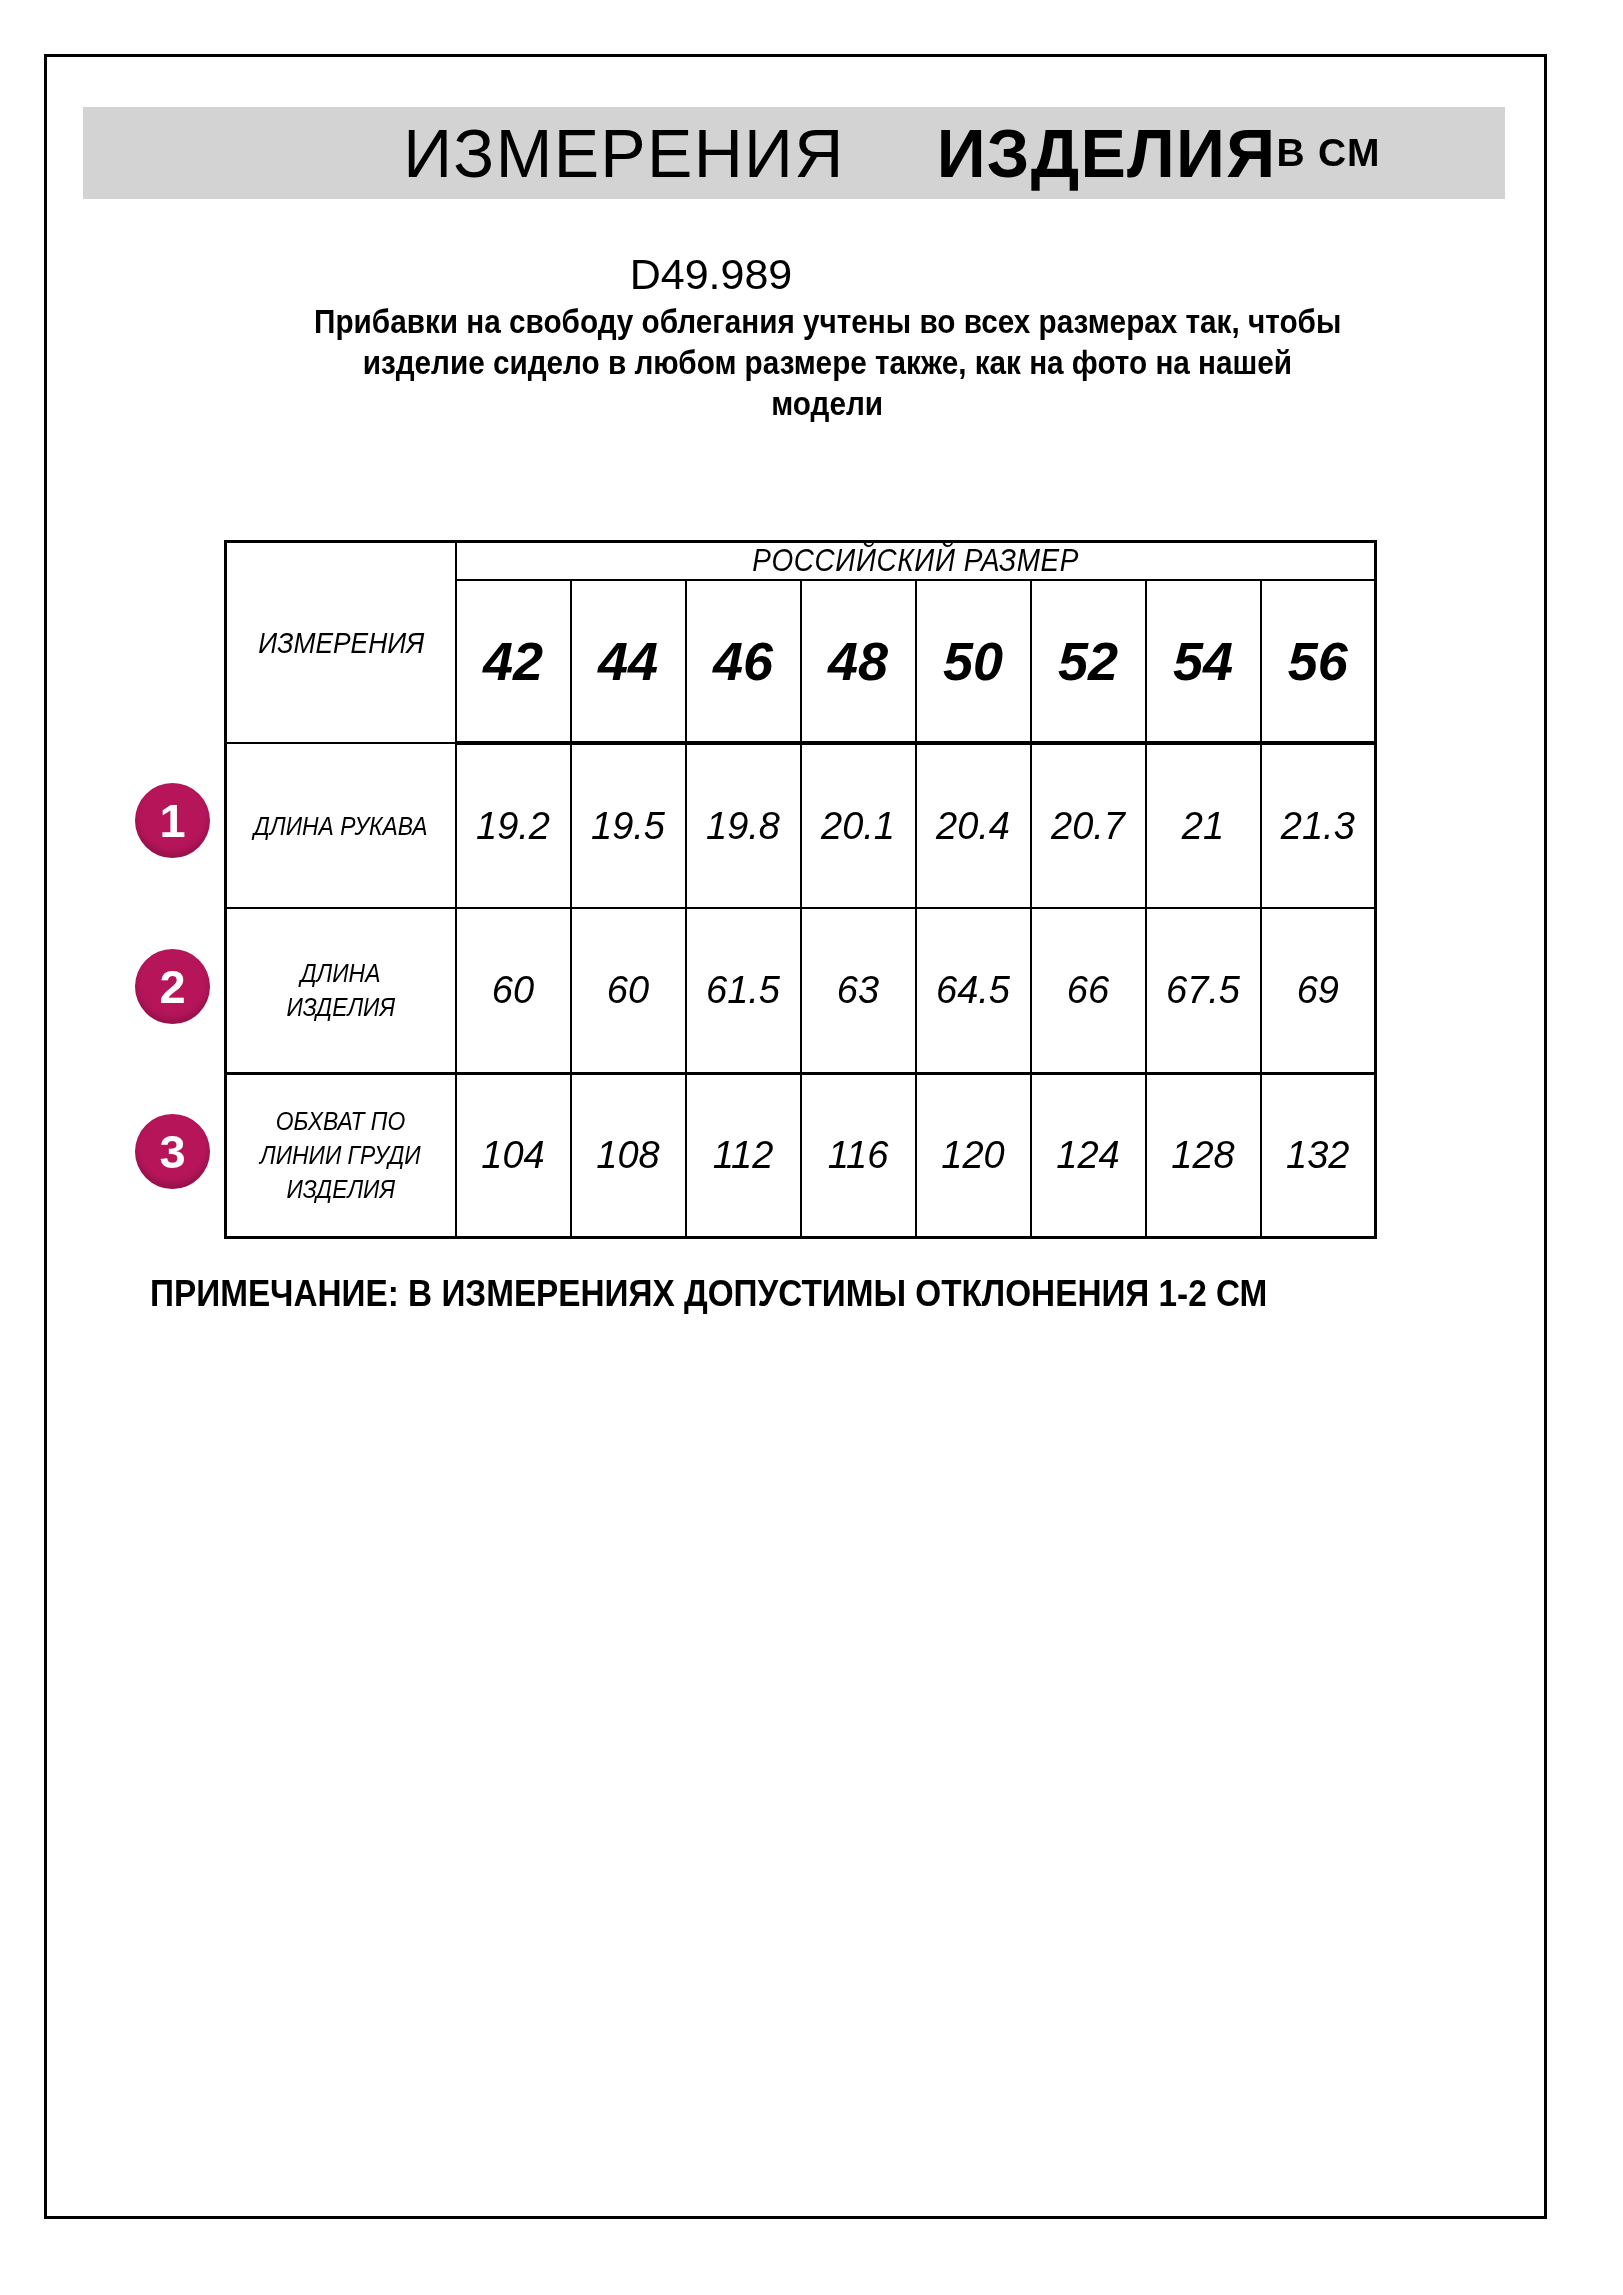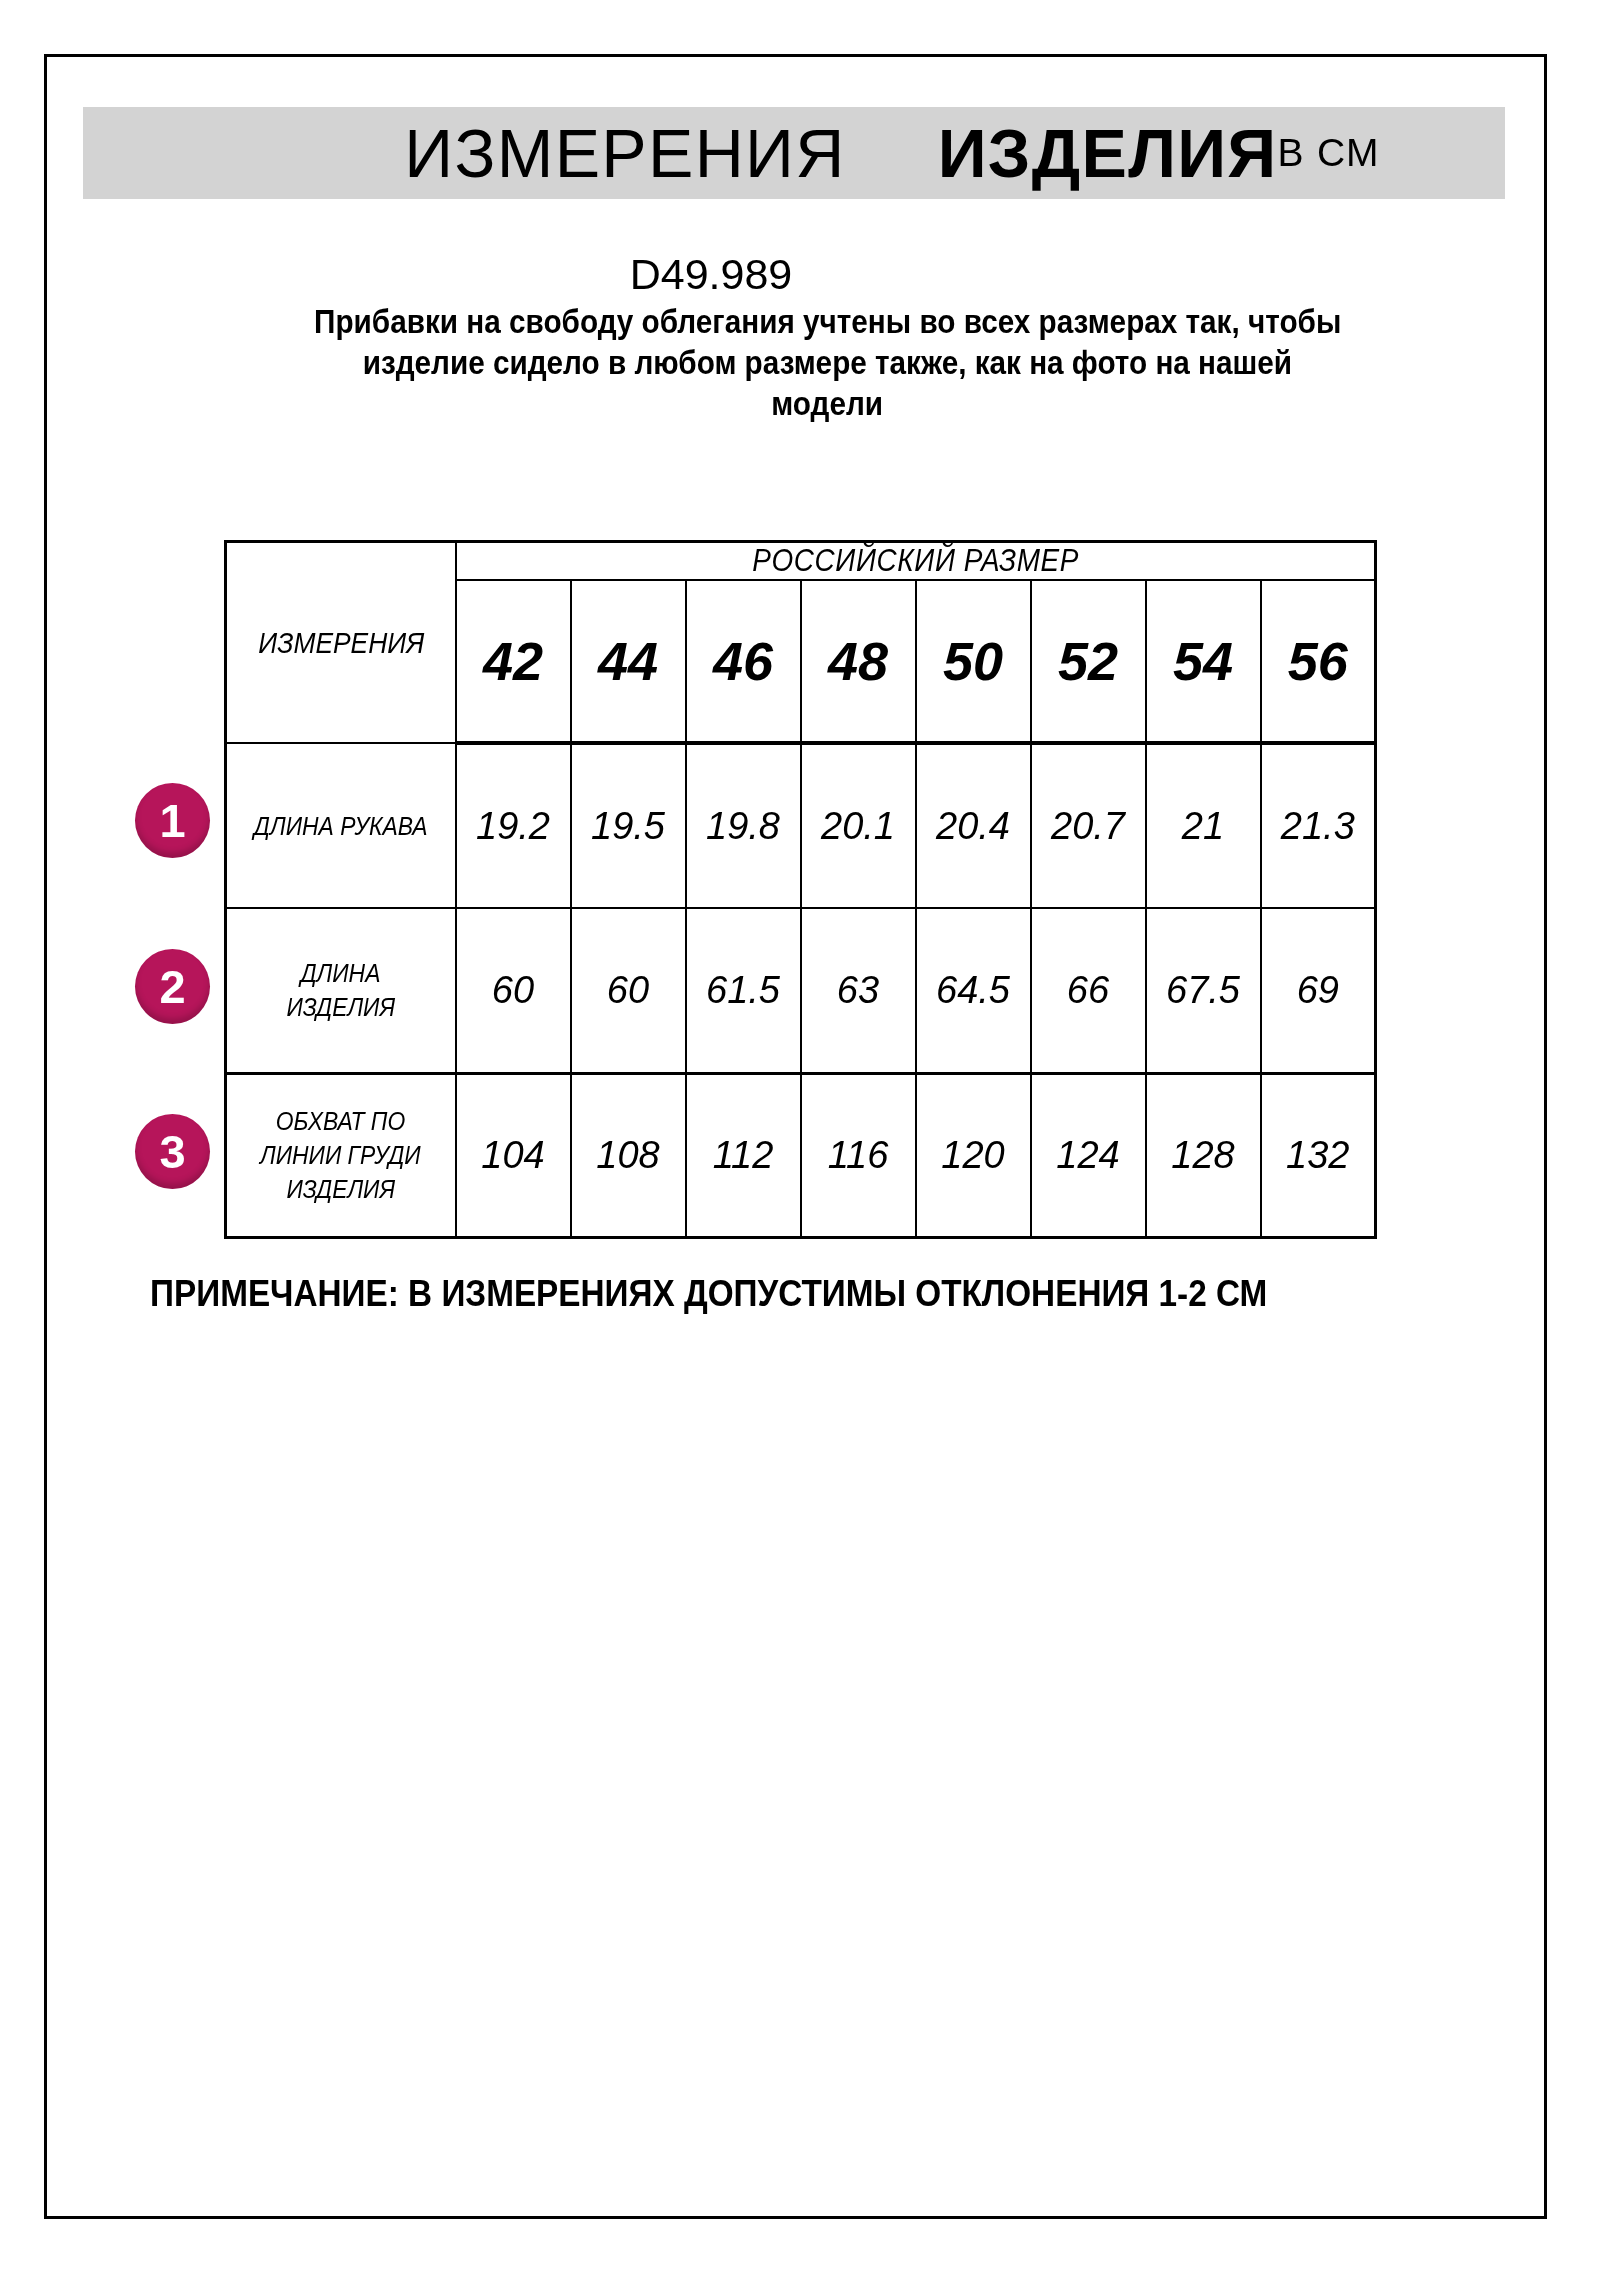--- a/index.html
+++ b/index.html
@@ -22,21 +22,21 @@
     display:flex; align-items:center; justify-content:center;
     transform:none;
   }
   .title-inner {
     display:flex; align-items:center;
     transform:translateX(98px);
     white-space:nowrap;
   }
   .title-w1 { font-size:68px; font-weight:400; letter-spacing:1.3px; }
   .title-w2 { font-size:68px; font-weight:700; margin-left:92px; letter-spacing:1.3px; }
-  .title-w3 { font-size:39px; font-weight:400; letter-spacing:1.3px; }
+  .title-w3 { font-size:39px; font-weight:700; letter-spacing:1.3px; }
   .code {
     position:absolute; left:0; top:250px; width:1422px;
     text-align:center; font-size:43px; font-weight:400;
   }
   .subtitle {
     position:absolute; left:16px; top:301px; width:1623px;
     text-align:center; font-size:33px; line-height:41px; font-weight:700;
   }
   .cond { display:inline-block; transform:scaleX(0.88); transform-origin:50% 50%; white-space:nowrap; }
   .cond90 { display:inline-block; transform:scaleX(0.90); transform-origin:50% 50%; white-space:nowrap; }

